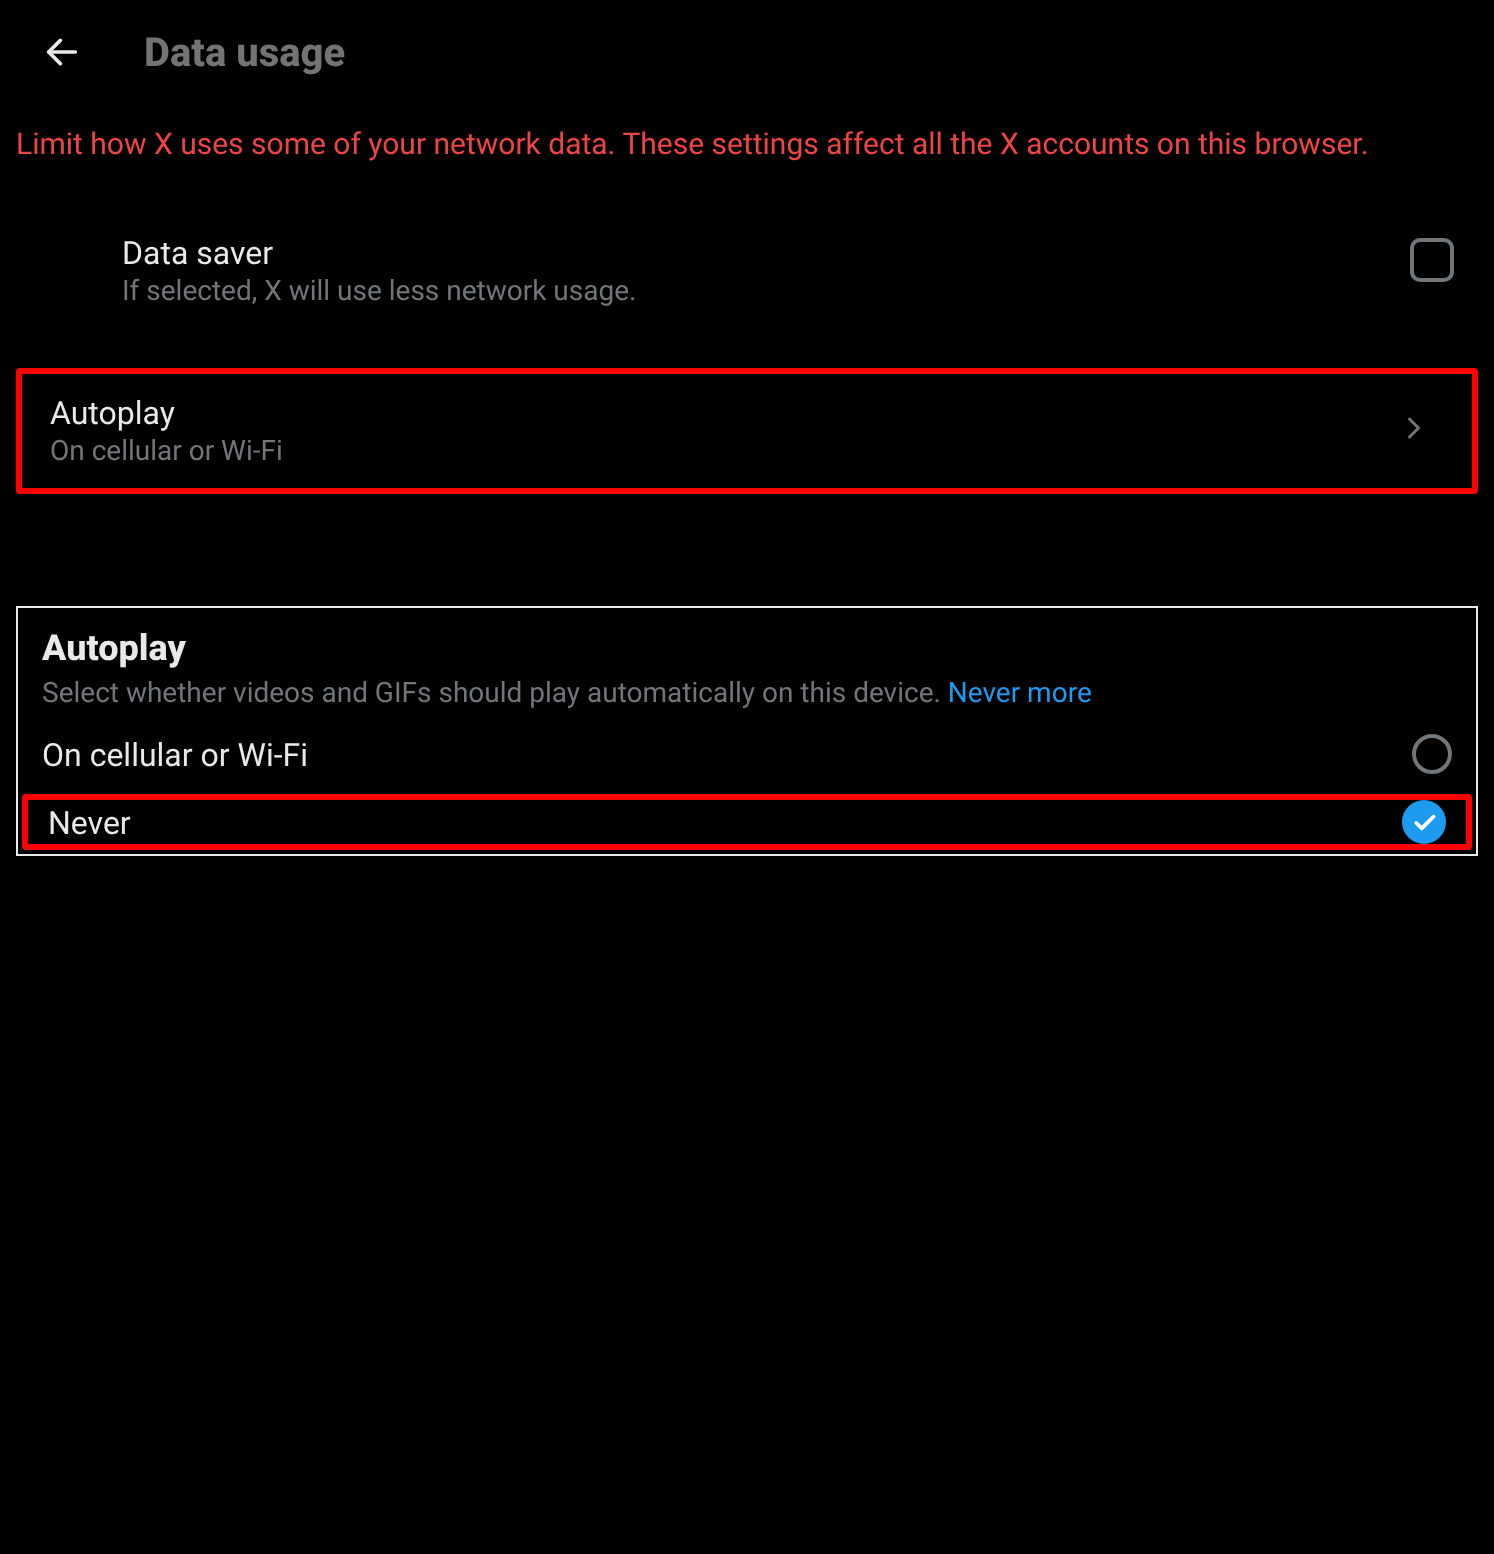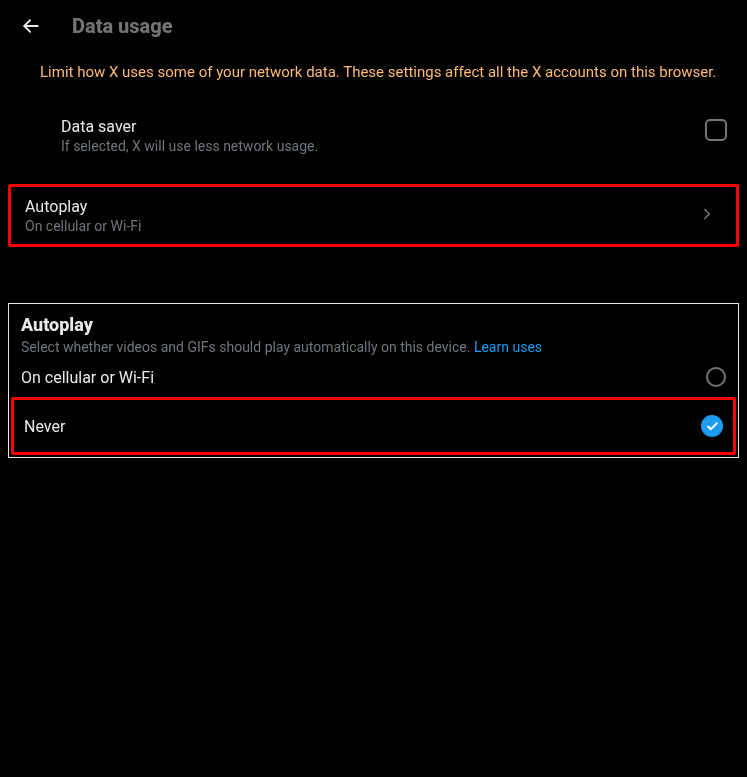--- a/index.html
+++ b/index.html
@@ -30,23 +30,22 @@
       cursor: pointer;
     }
     .page-title {
       font-size: 20px;
       font-weight: 800;
       color: #737373;
     }
     .description {
       padding: 10px 20px 24px 8px;
       font-size: 15px;
-      color: #fdba74;
+      color: #ef4444;
       line-height: 1.4;
-      margin-left: 32px;
     }
     .setting-row {
       display: flex;
       align-items: flex-start;
       justify-content: space-between;
       padding: 10px 20px;
       margin-left: 41px;
     }
     .setting-text {
       flex: 1;
@@ -118,21 +117,21 @@
     .radio-row {
       display: flex;
       align-items: center;
       justify-content: space-between;
       padding: 6px 12px;
       cursor: pointer;
     }
     .radio-row.highlight {
       border: 3px solid #ff0000;
       margin: 4px 2px 2px 2px;
-      padding: 15px 10px;
+      padding: 0 10px;
       border-radius: 2px;
     }
     .radio-label {
       font-size: 16px;
       color: #e7e9ea;
     }
     .radio-circle {
       width: 20px;
       height: 20px;
       border: 2px solid #71767b;
@@ -183,21 +182,21 @@
     <svg width="18" height="18" viewBox="0 0 24 24" fill="none" stroke="#71767b" stroke-width="2" stroke-linecap="round" stroke-linejoin="round">
       <polyline points="9 18 15 12 9 6"></polyline>
     </svg>
   </div>
 </div>
 
 <div class="panel">
   <div class="panel-header">
     <div class="panel-title">Autoplay</div>
     <div class="panel-desc">
-      <span>Select whether videos and GIFs should play automatically on this device. </span><a class="learn-more">Learn uses</a>
+      <span>Select whether videos and GIFs should play automatically on this device. </span><a class="learn-more">Never more</a>
     </div>
   </div>
 
   <div class="radio-row">
     <div class="radio-label">On cellular or Wi-Fi</div>
     <div class="radio-circle"></div>
   </div>
 
   <div class="radio-row highlight">
     <div class="radio-label">Never</div>

